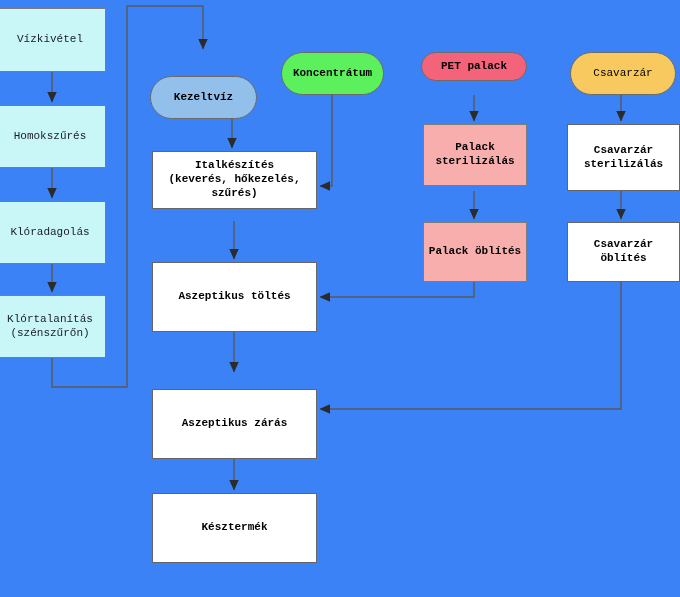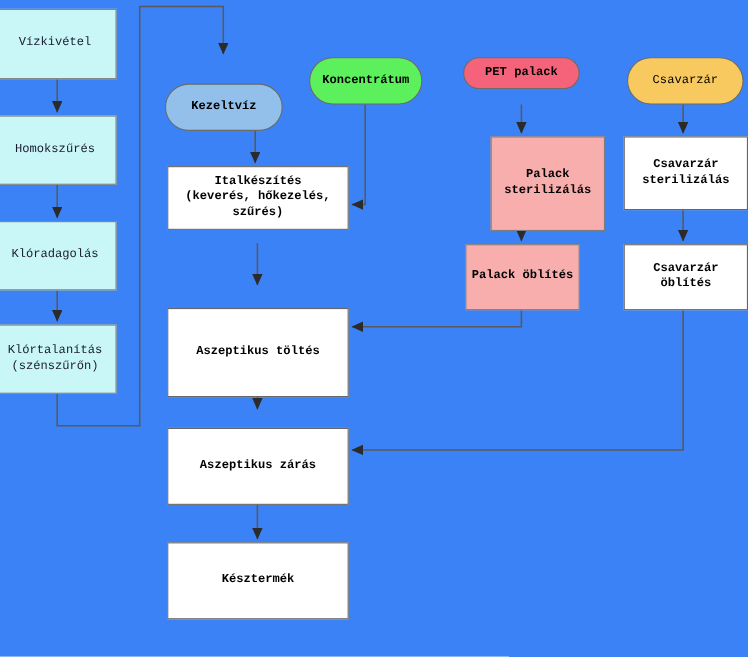--- a/index.html
+++ b/index.html
@@ -118,31 +118,31 @@
     <span class="label">PET palack</span>
   </div>
   <div class="node pill pill-label-thin" style="left:570px; top:52px; width:106px; height:43px; background:#f7c95e;">
     <span class="label">Csavarzár</span>
   </div>
 
   <div class="node rect plain-box" style="left:152px; top:151px; width:165px; height:58px;">
     <span class="label">Italkészítés
 (keverés, hőkezelés, szűrés)</span>
   </div>
-  <div class="node rect plain-box" style="left:152px; top:280px; width:165px; height:81px;justify-content:center;">
+  <div class="node rect plain-box" style="left:152px; top:262px; width:165px; height:70px;justify-content:center;">
     <span class="label">Aszeptikus töltés</span>
   </div>
   <div class="node rect plain-box" style="left:152px; top:375px; width:165px; height:70px;margin-top:14px;">
     <span class="label">Aszeptikus zárás</span>
   </div>
   <div class="node rect plain-box" style="left:152px; top:493px; width:165px; height:70px;">
     <span class="label">Késztermék</span>
   </div>
 
-  <div class="node rect pink-box" style="left:446px; top:124px; width:104px; height:86px;">
+  <div class="node rect pink-box" style="left:423px; top:124px; width:104px; height:62px;">
     <span class="label">Palack
 sterilizálás</span>
   </div>
   <div class="node rect pink-box" style="left:423px; top:222px; width:104px; height:60px;">
     <span class="label">Palack öblítés</span>
   </div>
 
   <div class="node rect plain-box" style="left:567px; top:124px; width:113px; height:67px;">
     <span class="label">Csavarzár
 sterilizálás</span>

